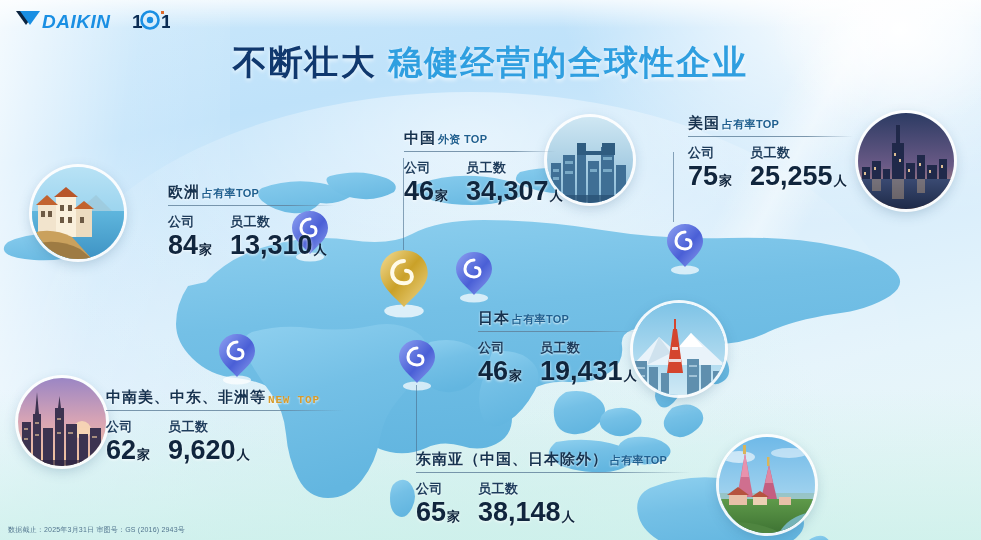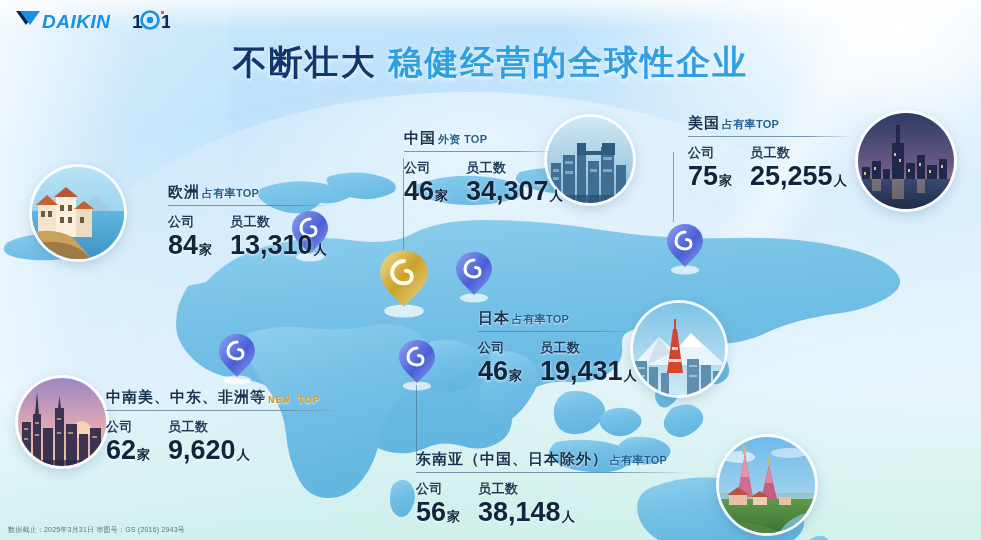--- a/index.html
+++ b/index.html
@@ -643,21 +643,21 @@
 
 <div class="card" style="left:416px; top:450px; width:275px;">
   <div class="card-head">
     <span class="region">东南亚（中国、日本除外）</span>
     <span class="tag">占有率TOP</span>
   </div>
   <div class="rule"></div>
   <div class="metrics">
     <div class="metric">
       <div class="m-label">公司</div>
-      <div class="m-value"><span>56</span><span class="m-unit">家</span></div>
+      <div class="m-value"><span>65</span><span class="m-unit">家</span></div>
     </div>
     <div class="metric">
       <div class="m-label">员工数</div>
       <div class="m-value"><span>38,148</span><span class="m-unit">人</span></div>
     </div>
   </div>
 </div>
 
 <div class="footnote">数据截止：2025年3月31日  审图号：GS (2016) 2943号</div>
 

